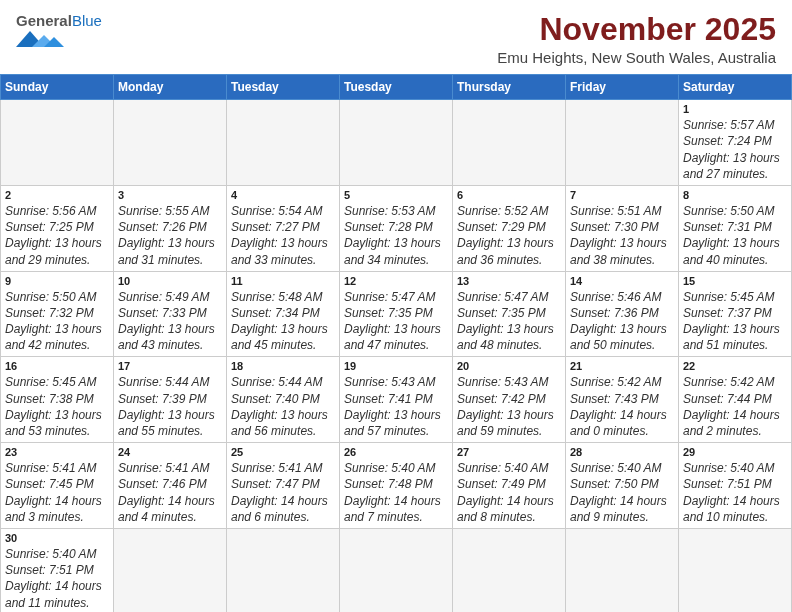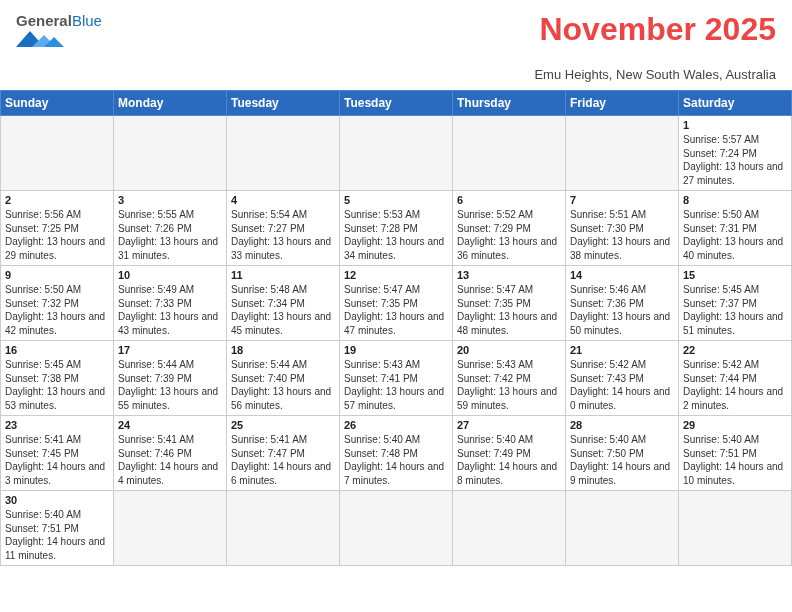--- a/index.html
+++ b/index.html
@@ -27,27 +27,27 @@
       align-items: flex-start;
     }
     .logo-general { color: #555; }
     .logo-blue { color: #1a6fbe; }
     .title-block {
       text-align: right;
     }
     .month-title {
       font-size: 32px;
       font-weight: bold;
-      color: #ef4444;
+      color: #7f1d1d;
       line-height: 1.1;
     }
     .location {
-      font-size: 13px;
+      font-size: 15px;
       color: #444;
-      margin-top: 20px;
+      margin-top: 2px;
     }
     .calendar {
       width: 100%;
       border-collapse: collapse;
       font-size: 10px;
     }
     .calendar thead tr th {
       background: #2a6bbf;
       color: white;
       font-weight: bold;
@@ -68,23 +68,24 @@
       background: #f5f5f5;
     }
     .day-number {
       font-weight: bold;
       font-size: 11px;
       color: #222;
       display: block;
       margin-bottom: 2px;
     }
     .day-info {
-      font-size: 10px;
+      font-size: 12px;
       color: #333;
       line-height: 1.35;
+      font-style: italic;
     }
     .last-row td {
       height: 60px;
       margin-left: 42px;
     }
   </style>
 </head>
 <body>
 
 <div class="page">

